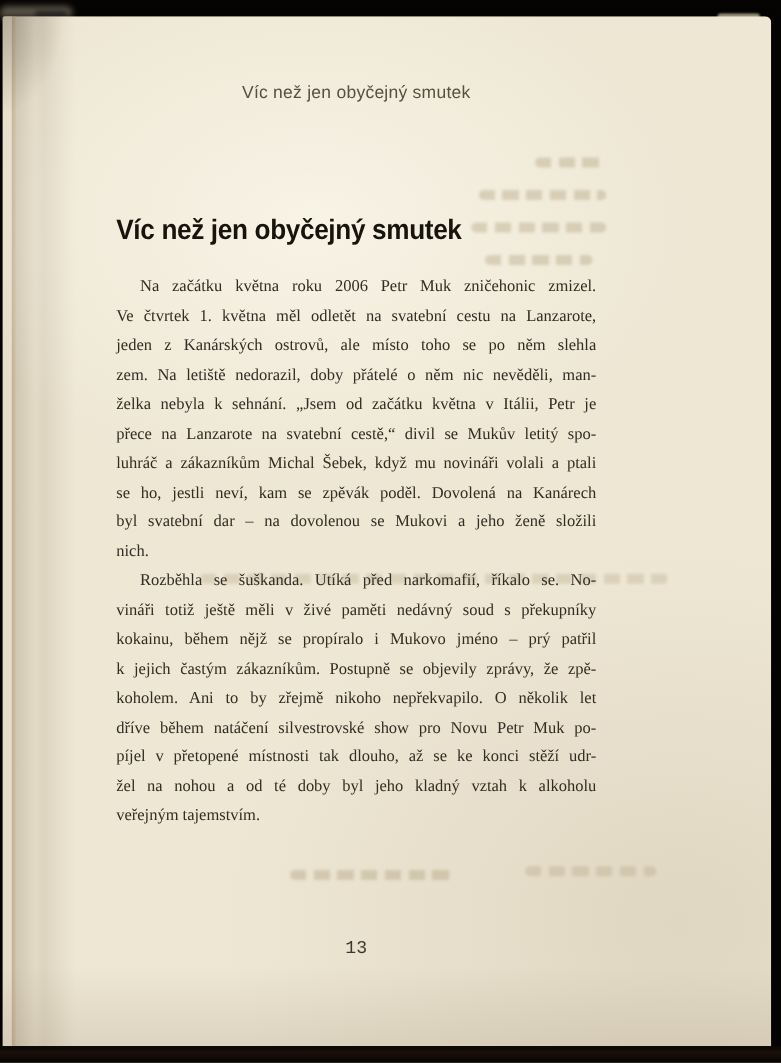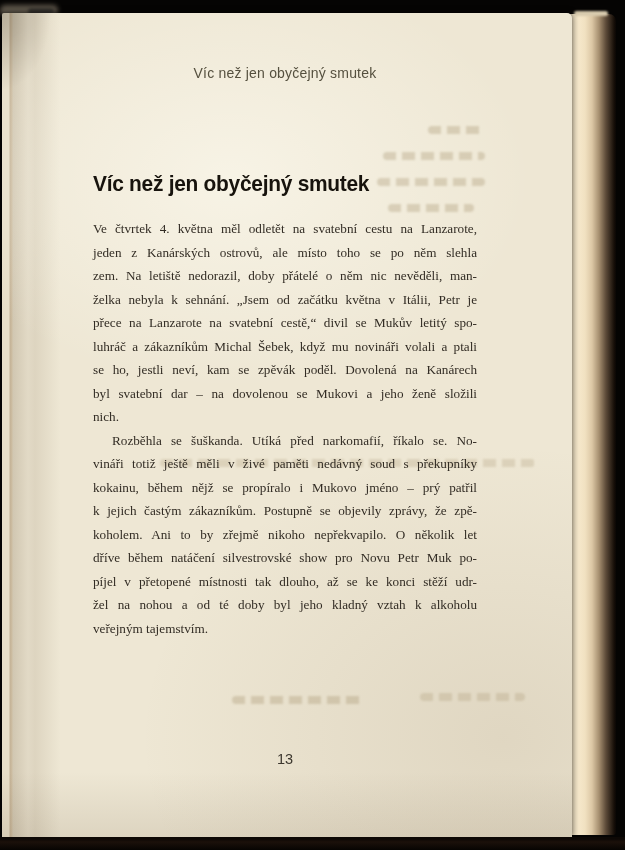--- a/index.html
+++ b/index.html
@@ -21,21 +21,21 @@
   .page{position:absolute;left:2px;top:13px;width:570px;height:824px;
      border-top-right-radius:5px;border-top-left-radius:2px;
      background:
        radial-gradient(ellipse 430px 300px at 40% 20%,rgba(255,253,244,.55),rgba(255,253,244,0) 70%),
        radial-gradient(ellipse 520px 420px at 88% 88%,rgba(120,95,60,.12),rgba(120,95,60,0) 70%),
        linear-gradient(0deg,rgba(95,75,48,.12),rgba(95,75,48,0) 65px),
        linear-gradient(90deg,#e7dec8 0px,#e7dec8 7px,#c3b296 8px,#cdbda2 10px,
            rgba(105,85,55,.22) 11px,rgba(120,100,70,.10) 26px,rgba(120,100,70,.14) 33px,
            rgba(120,100,70,0) 58px),
        #eee7d4;
-     box-shadow:0 0 6px rgba(0,0,0,.6);}
+     box-shadow:0 0 6px rgba(0,0,0,.6);padding-left:45px;}
   .gutter-top-shadow{position:absolute;left:0;top:0;width:60px;height:120px;
      background:radial-gradient(ellipse 70px 110px at 0% 0%,rgba(70,60,45,.30),rgba(70,60,45,0) 70%);
      border-top-left-radius:2px;}
   
   .bottom-band{position:absolute;left:0;top:837px;width:625px;height:13px;
      background:linear-gradient(180deg,#0d0805 0 2px,#1b100a 5px,#070402 100%);}
   
   .running-header{position:absolute;left:91px;top:52px;width:384px;text-align:center;
      font-family:"Liberation Sans","DejaVu Sans",sans-serif;font-size:14px;color:#55503f;
      letter-spacing:.2px;}
@@ -43,21 +43,21 @@
      font-family:"Liberation Sans","DejaVu Sans",sans-serif;font-weight:bold;
      font-size:22.5px;color:#17130d;letter-spacing:-.3px;transform:scaleX(.93);
      transform-origin:left;white-space:nowrap;}
   .textblock{position:absolute;left:91px;top:204px;width:384px;color:#322c24;
      font-size:13.2px;}
   .ln{height:23.5px;line-height:23.5px;text-align:justify;text-align-last:justify;
      white-space:normal;overflow:visible;}
   .ln.indent{padding-left:19px;}
   .ln.parend{text-align-last:left;}
   .page-number{position:absolute;left:91px;top:738px;width:384px;text-align:center;
-     font-family:Liberation Sans, sans-serif;font-size:14.5px;color:#3c372e;}
+     font-family:Liberation Mono, monospace;font-size:14.5px;color:#3c372e;}
   
   .ghost{position:absolute;height:8px;border-radius:4px;opacity:.5;filter:blur(1.2px);
      background:repeating-linear-gradient(90deg,rgba(158,138,100,.6) 0 13px,
         rgba(158,138,100,0) 13px 19px);}
   .g1{left:426px;top:113px;width:54px;}
   .g2{left:381px;top:139px;width:102px;}
   .g3{left:375px;top:165px;width:108px;}
   .g4{left:386px;top:191px;width:86px;}
   .g5{left:158px;top:446px;width:375px;opacity:.38;}
   .g6{left:230px;top:683px;width:130px;}
@@ -82,21 +82,22 @@
     <div class="ghost g4"></div>
     <div class="ghost g5"></div>
     <div class="ghost g6"></div>
     <div class="ghost g7"></div>
 
     <div class="running-header">Víc než jen obyčejný smutek</div>
 
     <div class="chapter-title">Víc než jen obyčejný smutek</div>
 
     <div class="textblock">
-      <div class="ln">Ve čtvrtek 4. května měl odletět na svatební cestu na Lanzarote,</div>
+      <div class="ln indent">Na začátku května roku 2006 Petr Muk zničehonic zmizel.</div>
+      <div class="ln">Ve čtvrtek 1. května měl odletět na svatební cestu na Lanzarote,</div>
       <div class="ln">jeden z Kanárských ostrovů, ale místo toho se po něm slehla</div>
       <div class="ln">zem. Na letiště nedorazil, doby přátelé o něm nic nevěděli, man-</div>
       <div class="ln">želka nebyla k sehnání. „Jsem od začátku května v Itálii, Petr je</div>
       <div class="ln">přece na Lanzarote na svatební cestě,“ divil se Mukův letitý spo-</div>
       <div class="ln">luhráč a zákazníkům Michal Šebek, když mu novináři volali a ptali</div>
       <div class="ln">se ho, jestli neví, kam se zpěvák poděl. Dovolená na Kanárech</div>
       <div class="ln">byl svatební dar – na dovolenou se Mukovi a jeho ženě složili</div>
       <div class="ln parend">nich.</div>
       <div class="ln indent">Rozběhla se šuškanda. Utíká před narkomafií, říkalo se. No-</div>
       <div class="ln">vináři totiž ještě měli v živé paměti nedávný soud s překupníky</div>

